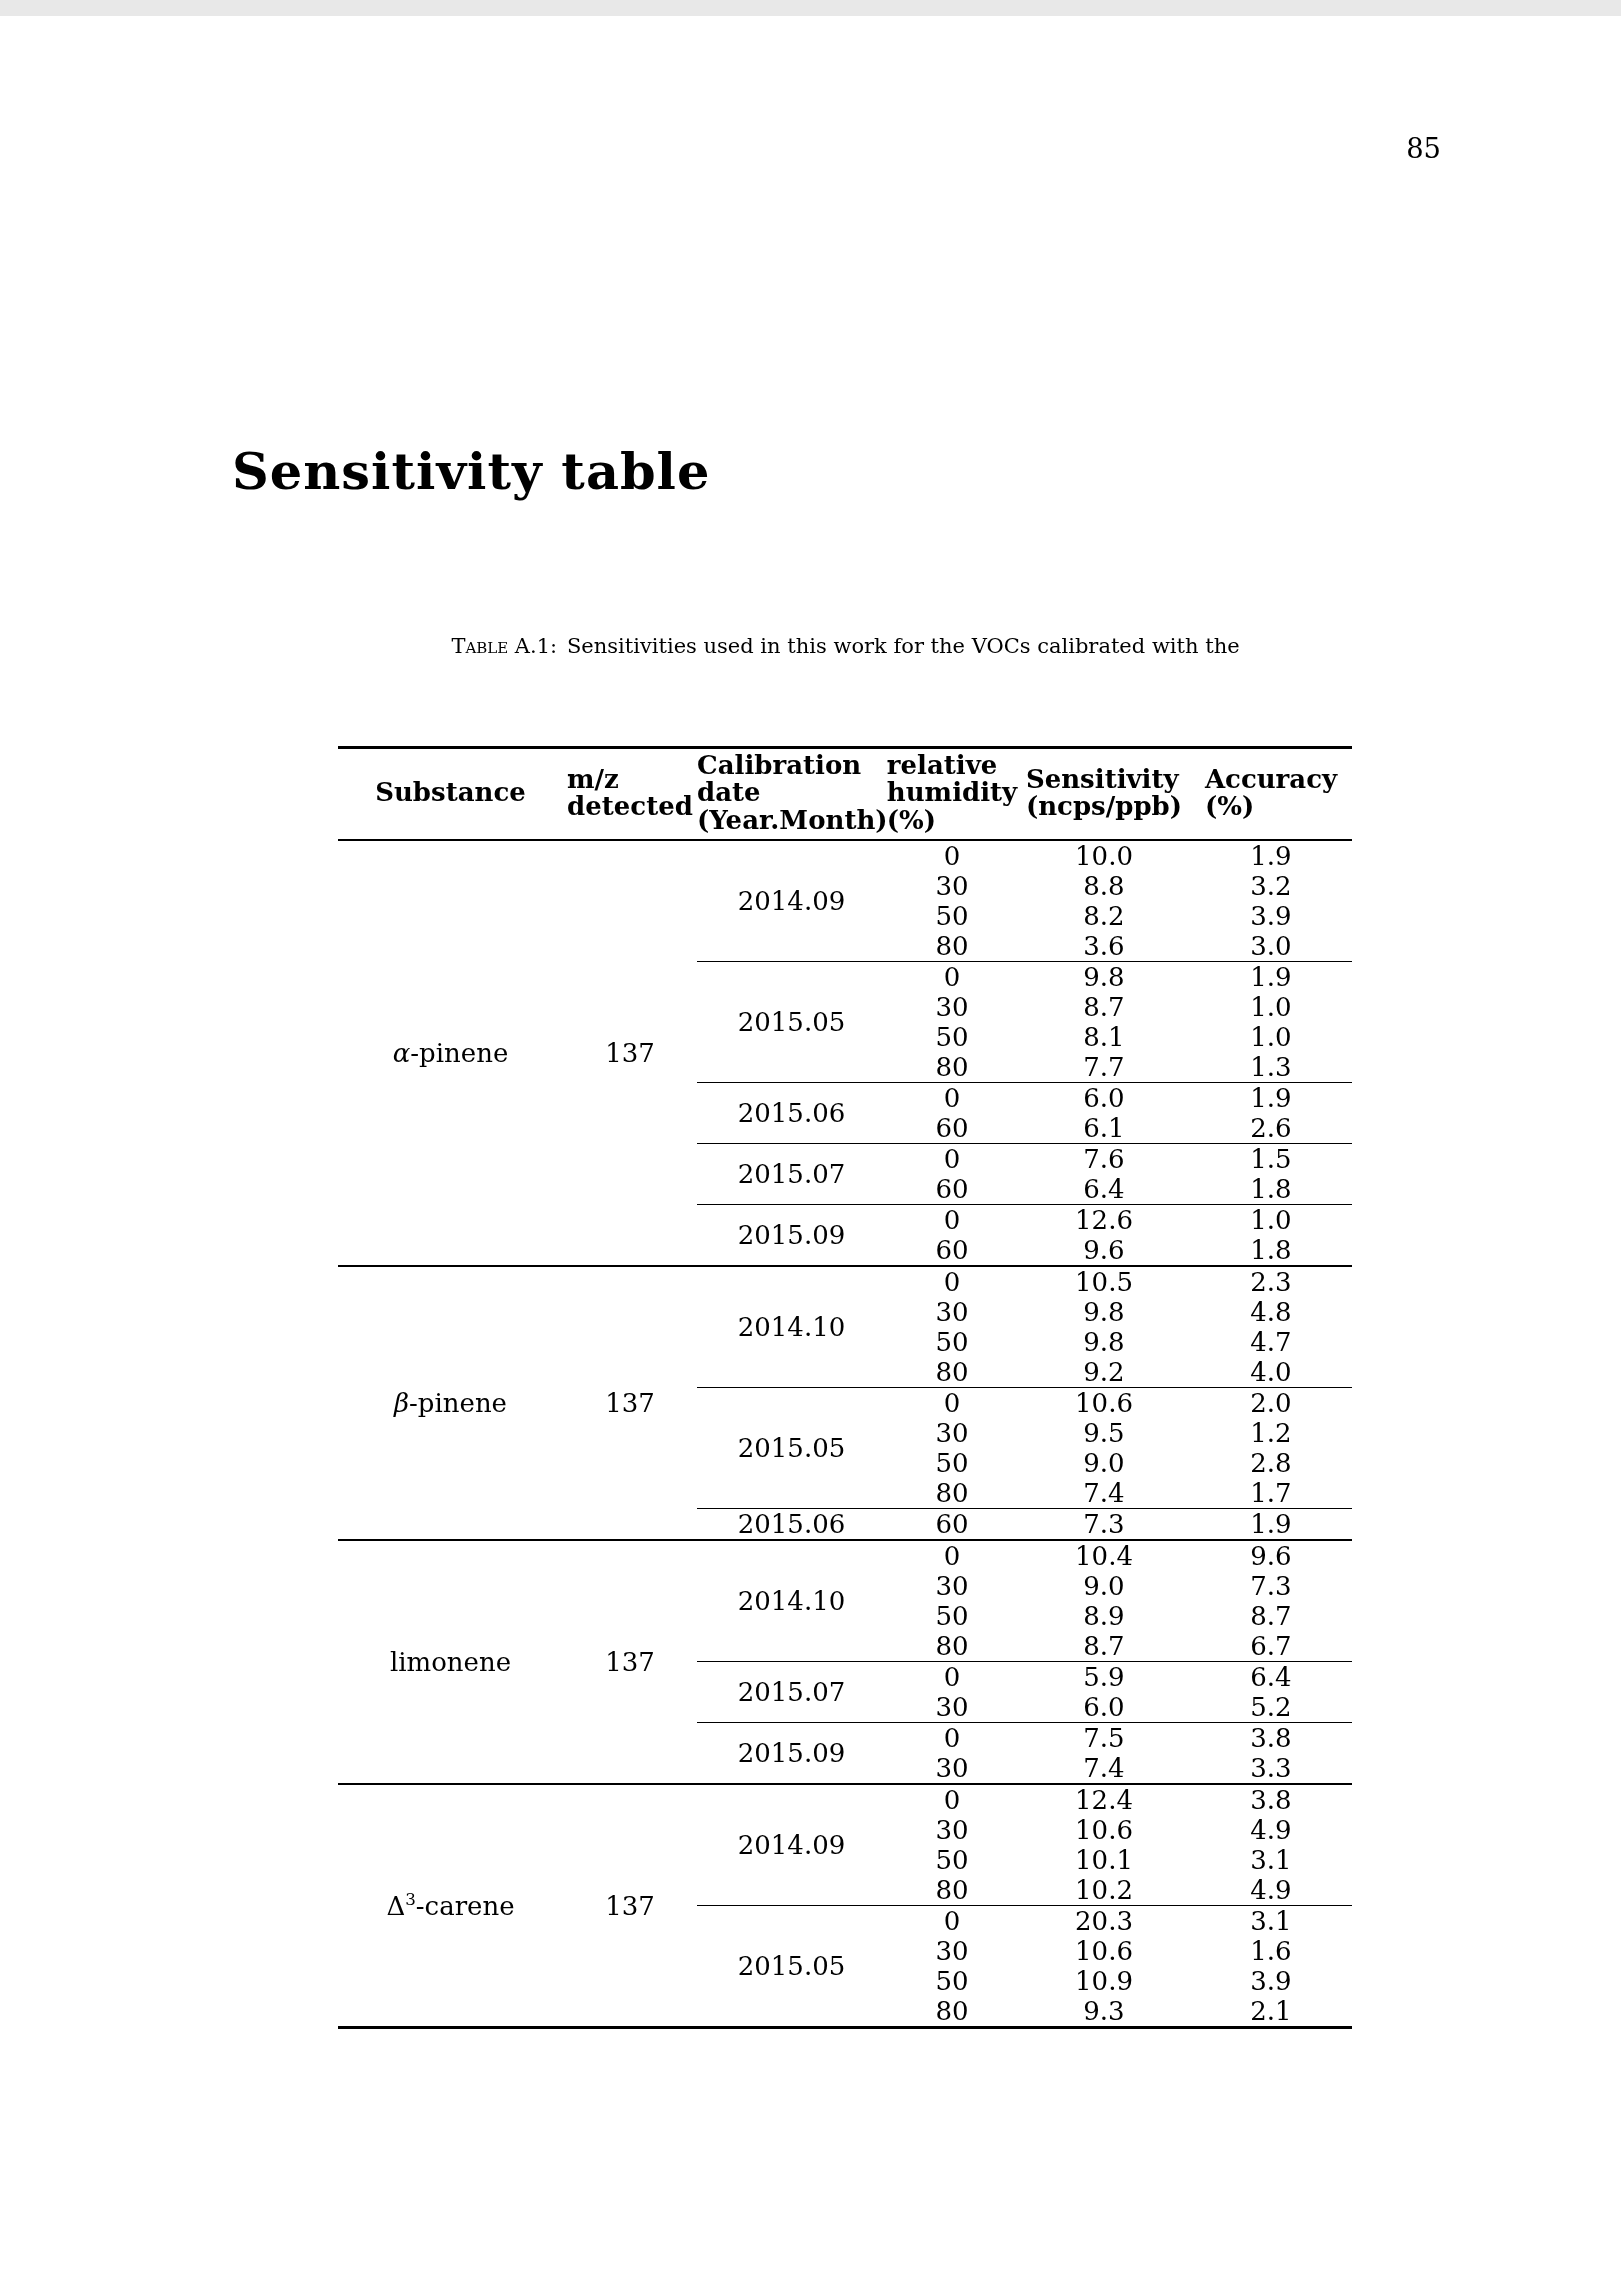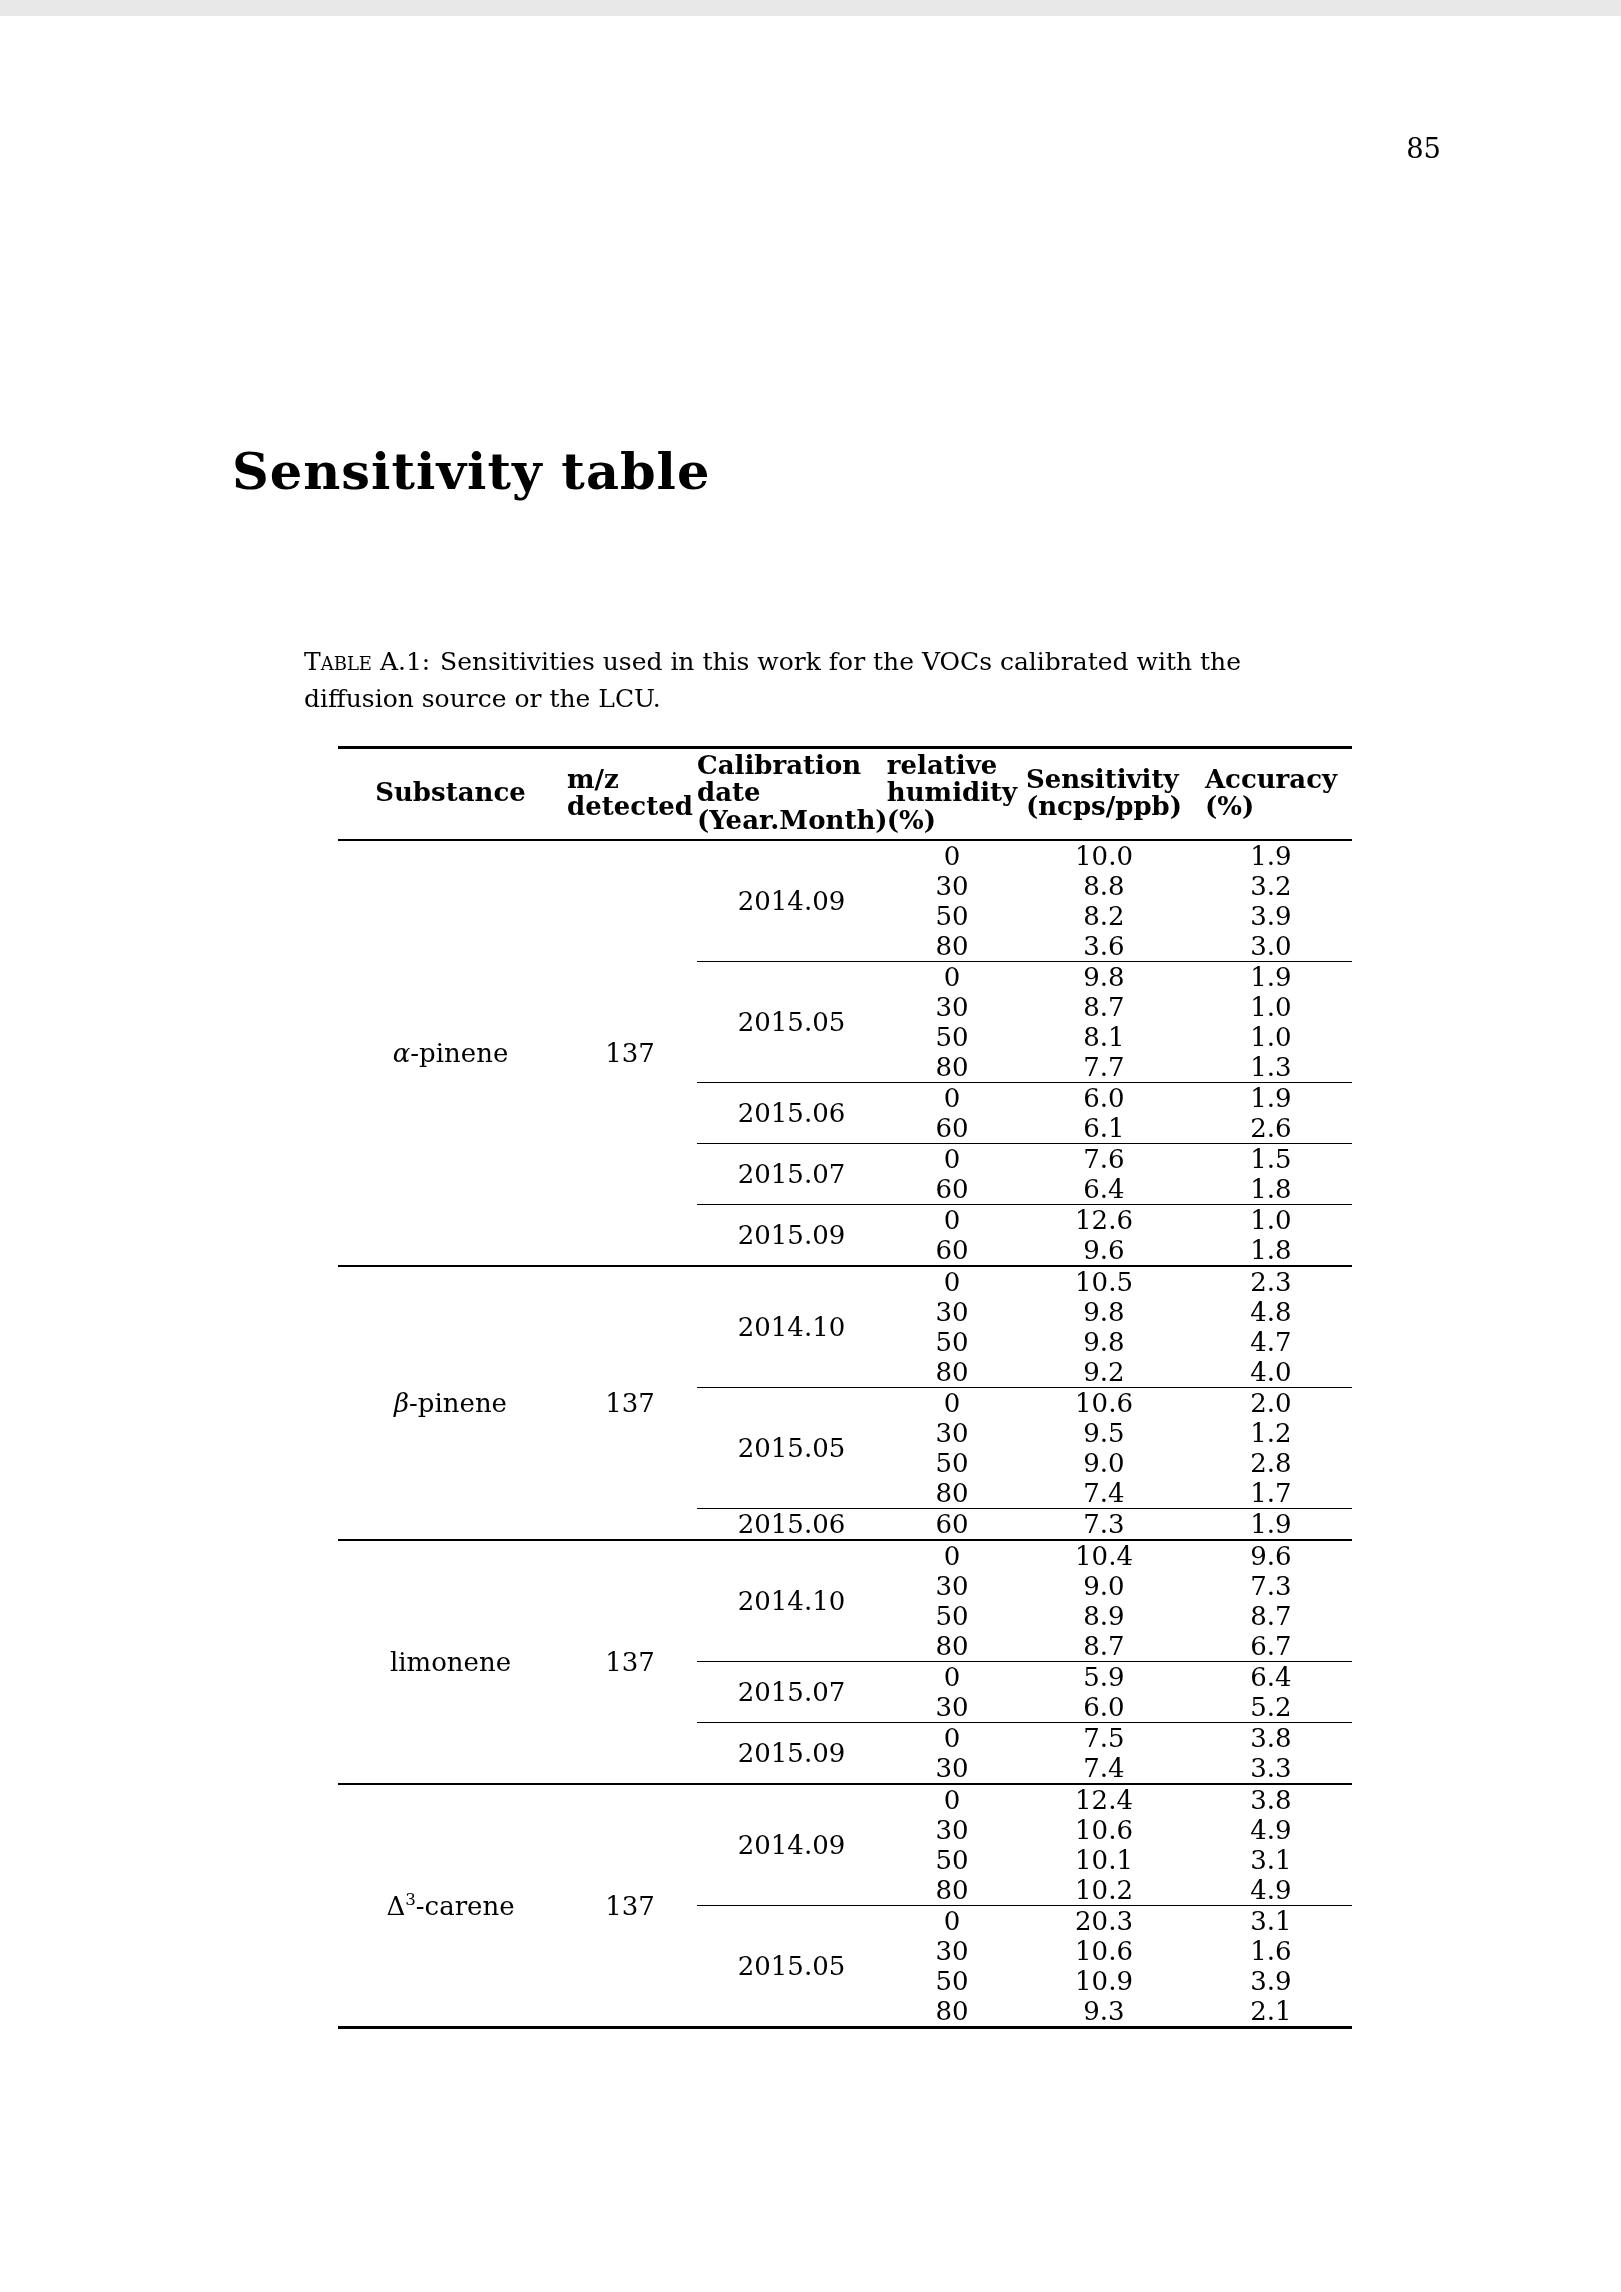--- a/index.html
+++ b/index.html
@@ -35,24 +35,24 @@
     left: 232px;
     top: 416px;
     font-size: 51px;
     font-weight: bold;
     letter-spacing: 1px;
     line-height: 78px;
   }
   .caption {
     position: absolute;
     left: 304px;
-    top: 627px;
+    top: 612px;
     width: 1083px;
-    text-align: left;
-    font-size: 25px;
+    text-align: center;
+    font-size: 21px;
     line-height: 37px;
   }
   .caption .sc {
     font-variant: small-caps;
     padding-right: 9.8px;
   }
   table.sens {
     position: absolute;
     left: 338px;
     top: 730px;
@@ -100,21 +100,20 @@
 
 <div class="page">
 
   <div class="pagenum">85</div>
 
 
   <div class="chapter-title">Sensitivity table</div>
 
   <div class="caption">
     <div><span class="sc">Table A.1:</span><span>Sensitivities used in this work for the VOCs calibrated with the</span></div>
-    <div>diffusion source or the LCU.</div>
   </div>
 
   <table class="sens">
     <colgroup>
       <col class="c-sub">
         <col class="c-mz">
         <col class="c-date">
       <col class="c-hum">
         <col class="c-sens">
         <col class="c-acc">

